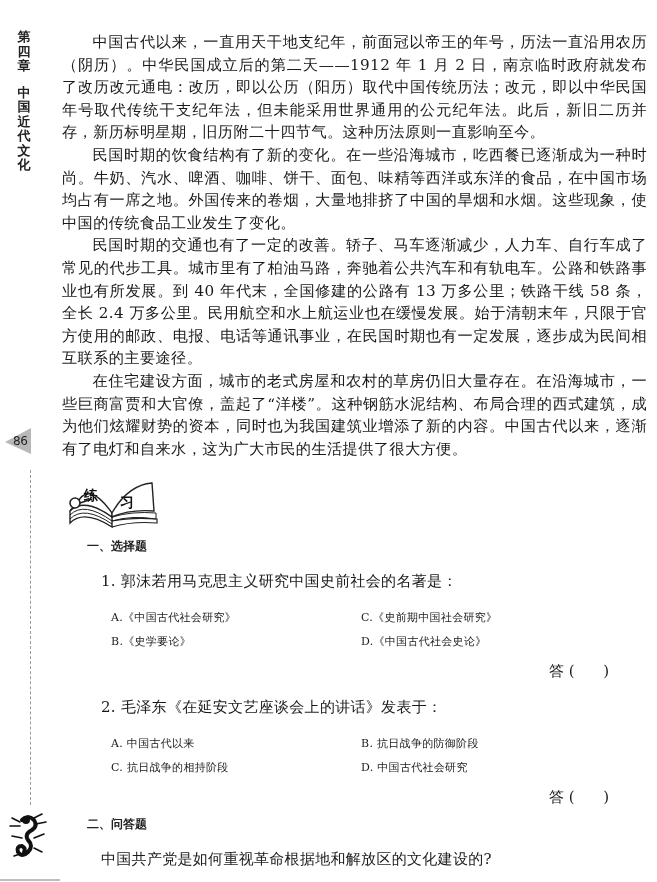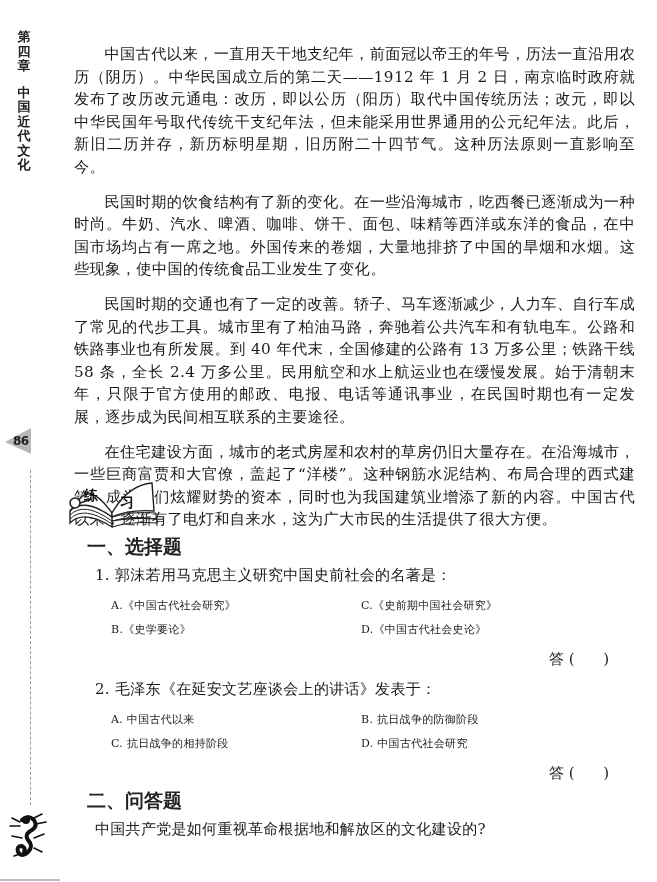--- a/index.html
+++ b/index.html
@@ -45,21 +45,21 @@
       top: 428px;
       width: 28px;
       height: 26px;
     }
     .page-flag svg { position: absolute; left: 0; top: 0; }
     .page-flag .num {
       position: absolute;
       left: 10px;
       top: 6px;
       font-family: "DejaVu Sans", "Liberation Sans", sans-serif;
-      font-weight: bold;
+      font-weight: normal;
       font-size: 12px;
       color: #222;
       letter-spacing: -0.5px;
     }
     .dragon {
       position: absolute;
       left: 8px;
       top: 812px;
       width: 42px;
       height: 50px;
@@ -73,21 +73,21 @@
       background: #bdbdbd;
     }
 
     .main {
       position: absolute;
       left: 62px;
       top: 31px;
       width: 585px;
     }
     .para {
-      margin: 12px;
+      margin: 0;
       font-size: 15.2px;
       line-height: 22.6px;
       text-indent: 2em;
       text-align: justify;
       letter-spacing: 0.4px;
     }
 
     .exercise-icon {
       position: absolute;
       left: 62px;
@@ -98,29 +98,29 @@
 
     .exercises {
       position: absolute;
       left: 87px;
       top: 536px;
       width: 560px;
     }
     .section-heading {
       font-family: "DejaVu Sans", "Liberation Sans", sans-serif;
       font-weight: bold;
-      font-size: 19px;
+      font-size: 12px;
       line-height: 20px;
       margin: 0 0 4px 0;
       color: #222;
     }
     .question {
       font-size: 15px;
       line-height: 22px;
-      margin: 8px;
+      margin: 14px;
       letter-spacing: 0.3px;
     }
     .options {
       display: grid;
       grid-template-columns: 250px 250px;
       padding-left: 24px;
       font-size: 11px;
       line-height: 24px;
       letter-spacing: 0.3px;
     }

